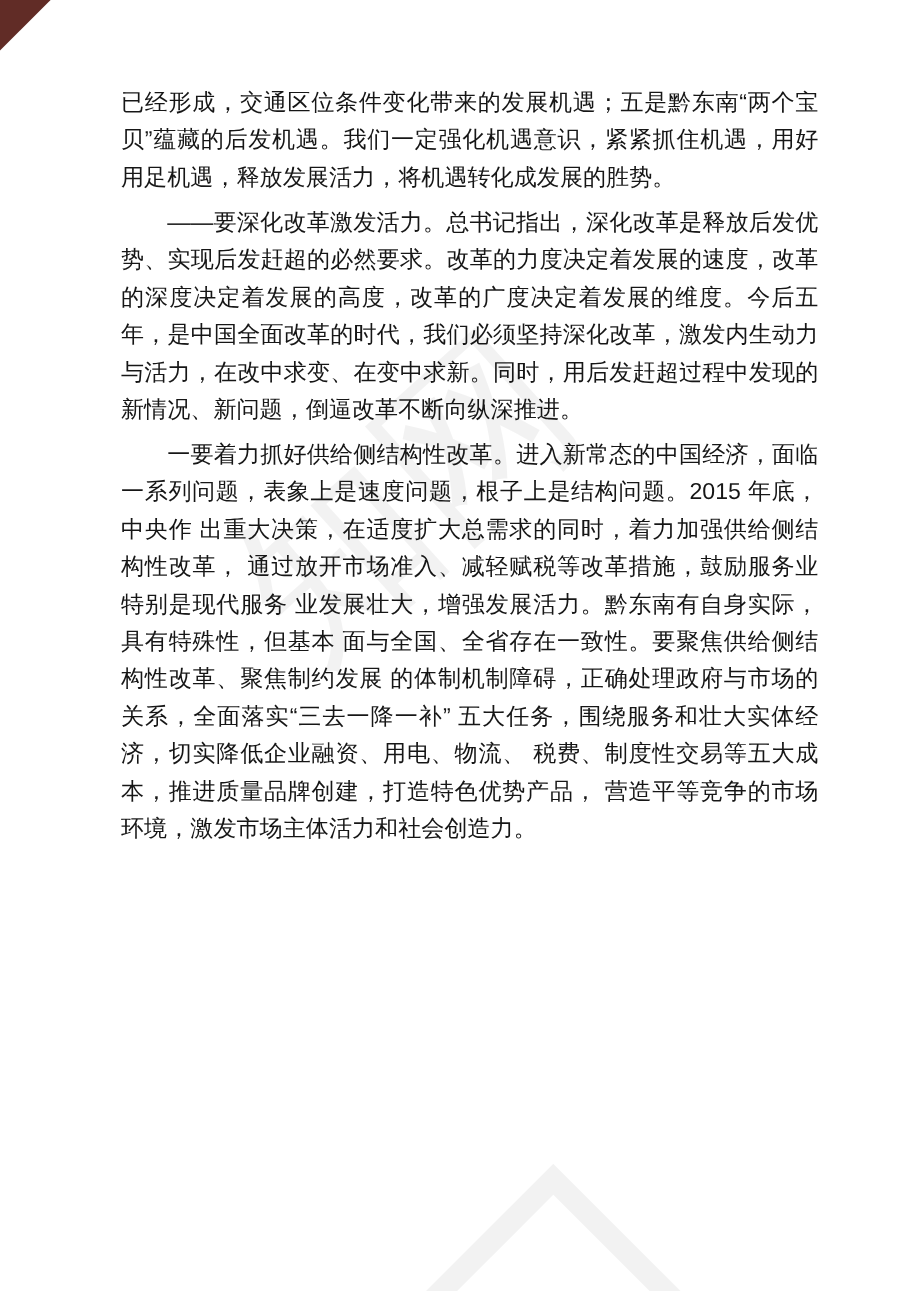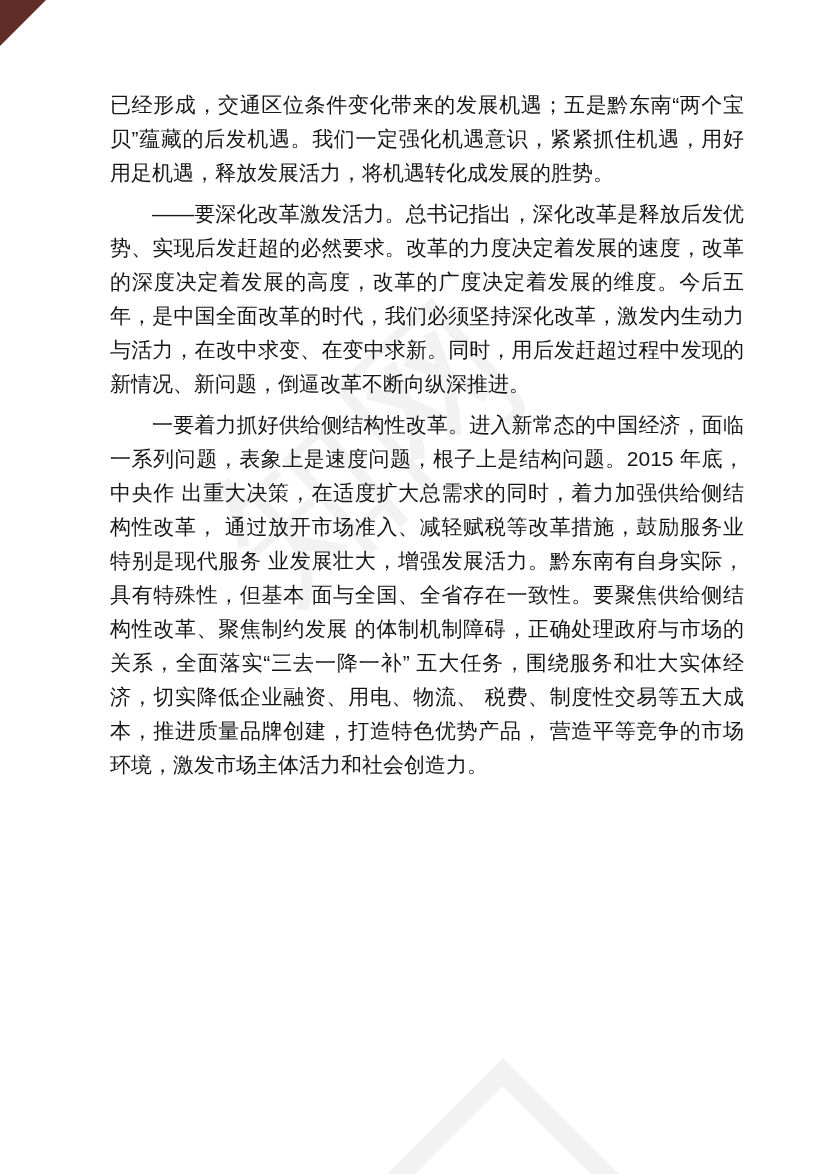--- a/index.html
+++ b/index.html
@@ -49,21 +49,21 @@
     display: flex;
     align-items: center;
     justify-content: center;
     pointer-events: none;
     user-select: none;
   }
   
   .text-block {
     position: absolute;
     left: 110px;
-    top: 88px;
+    top: 77px;
     width: 634px;
     font-size: 21px;
     line-height: 34px;
     color: #161616;
     text-align: justify;
   }
   .para { margin: 0; }
   .para + .para { margin-top: 7px; }
   .para.indent { text-indent: 2em; }
 </style>

